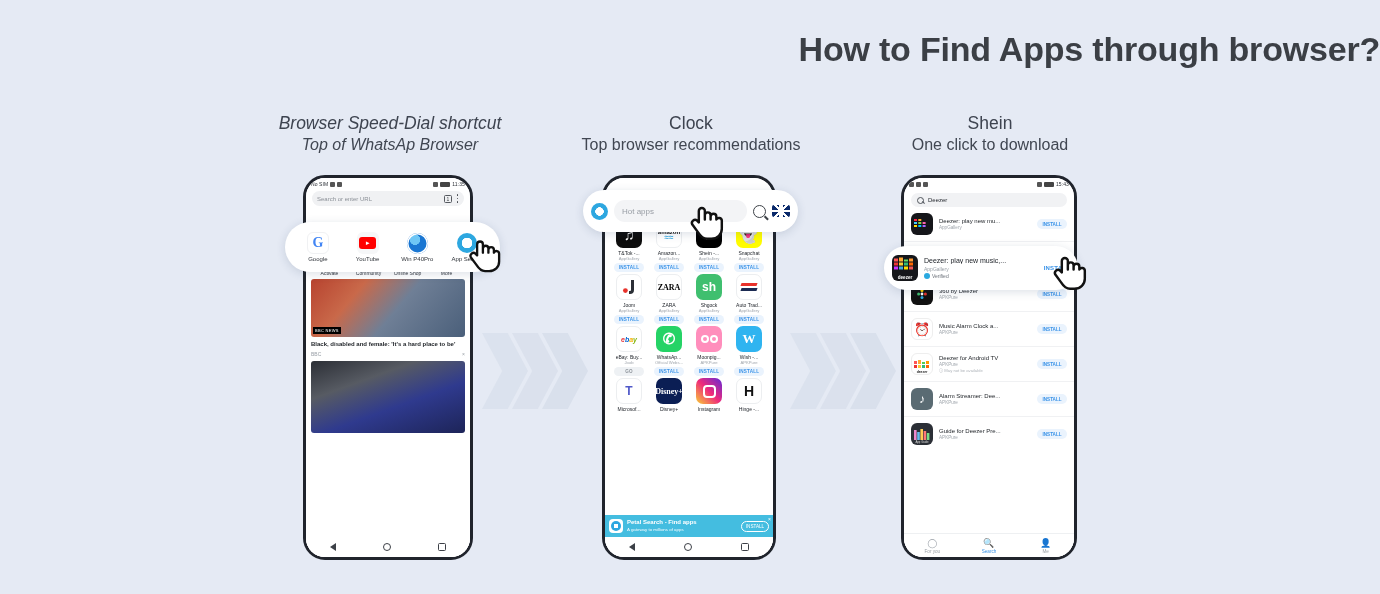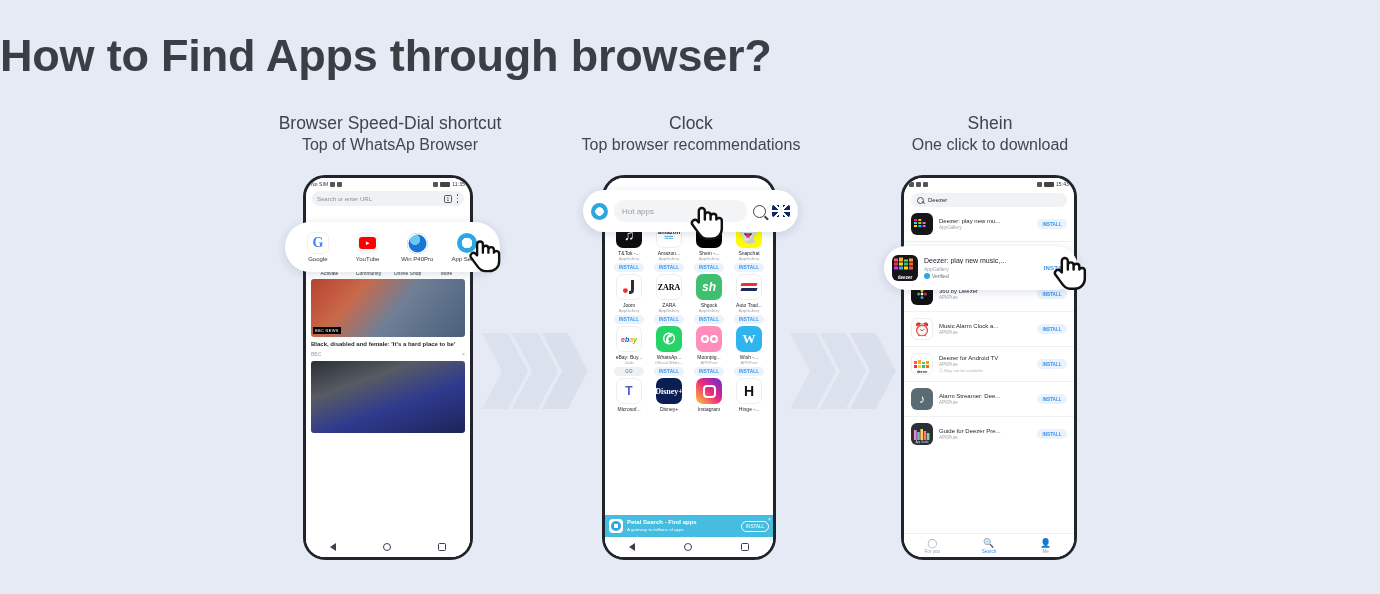--- a/index.html
+++ b/index.html
@@ -7,31 +7,31 @@
     width: 1380px; height: 594px;
     background: #e5eaf4;
     font-family: "Liberation Sans", sans-serif;
     overflow: hidden;
   }
   .page { position: relative; width: 1380px; height: 594px; }
 
   
   .main-title {
     position: absolute; top: 30px; left: 0; width: 1380px;
-    text-align: left;
-    font-size: 45px; font-weight: bold; color: #3b3f45;
+    text-align: right;
+    font-size: 34px; font-weight: bold; color: #3b3f45;
     letter-spacing: -0.2px;
   }
 
   
   .col-heads { position: absolute; top: 112px; left: 0; width: 1380px; height: 50px; }
   .col-head { position: absolute; text-align: center; color: #3e4450; }
   .col-head .h1 { font-size: 17.5px; line-height: 22px; }
   .col-head .h2 { font-size: 16px; line-height: 22px; color: #414752; }
-  #ch0 { left: 210px; width: 360px; }
+  #ch0 { left: 210px; width: 360px; font-style: italic; }
   #ch1 { left: 511px; width: 360px; }
   #ch2 { left: 810px; width: 360px; }
 
   
   .chevrons { position: absolute; top: 333px; height: 76px; }
   #arrows-1 { left: 482px; width: 112px; }
   #arrows-2 { left: 790px; width: 112px; }
   .chev {
     position: absolute; top: 0;
     width: 46px; height: 76px;
@@ -398,21 +398,21 @@
           <div class="src">AppGallery</div>
           <div class="btn">INSTALL</div>
         </div>
         <div class="app-cell">
           <div class="ic" style="background:#fff;border:1px solid #eceef0;font-size:8px;color:#000;font-family:'Liberation Serif',serif">ZARA</div>
           <div class="nm">ZARA</div>
           <div class="src">AppGallery</div>
           <div class="btn">INSTALL</div>
         </div>
         <div class="app-cell">
-          <div class="ic" style="background:#3fbf6f;font-style:italic;font-size:12px">sh</div>
+          <div class="ic" style="background:#3fbf6f;font-size:12px">sh</div>
           <div class="nm">Shgock</div>
           <div class="src">AppGallery</div>
           <div class="btn">INSTALL</div>
         </div>
         <div class="app-cell">
           <div class="ic" style="background:#fff;border:1px solid #eceef0;flex-direction:column;justify-content:center;gap:2px">
             <span style="display:block;width:16px;height:3px;background:#e8322b;transform:skewX(-20deg)"></span>
             <span style="display:block;width:16px;height:3px;background:#1b2a52;transform:skewX(-20deg)"></span>
           </div>
           <div class="nm">Auto Trad...</div>

